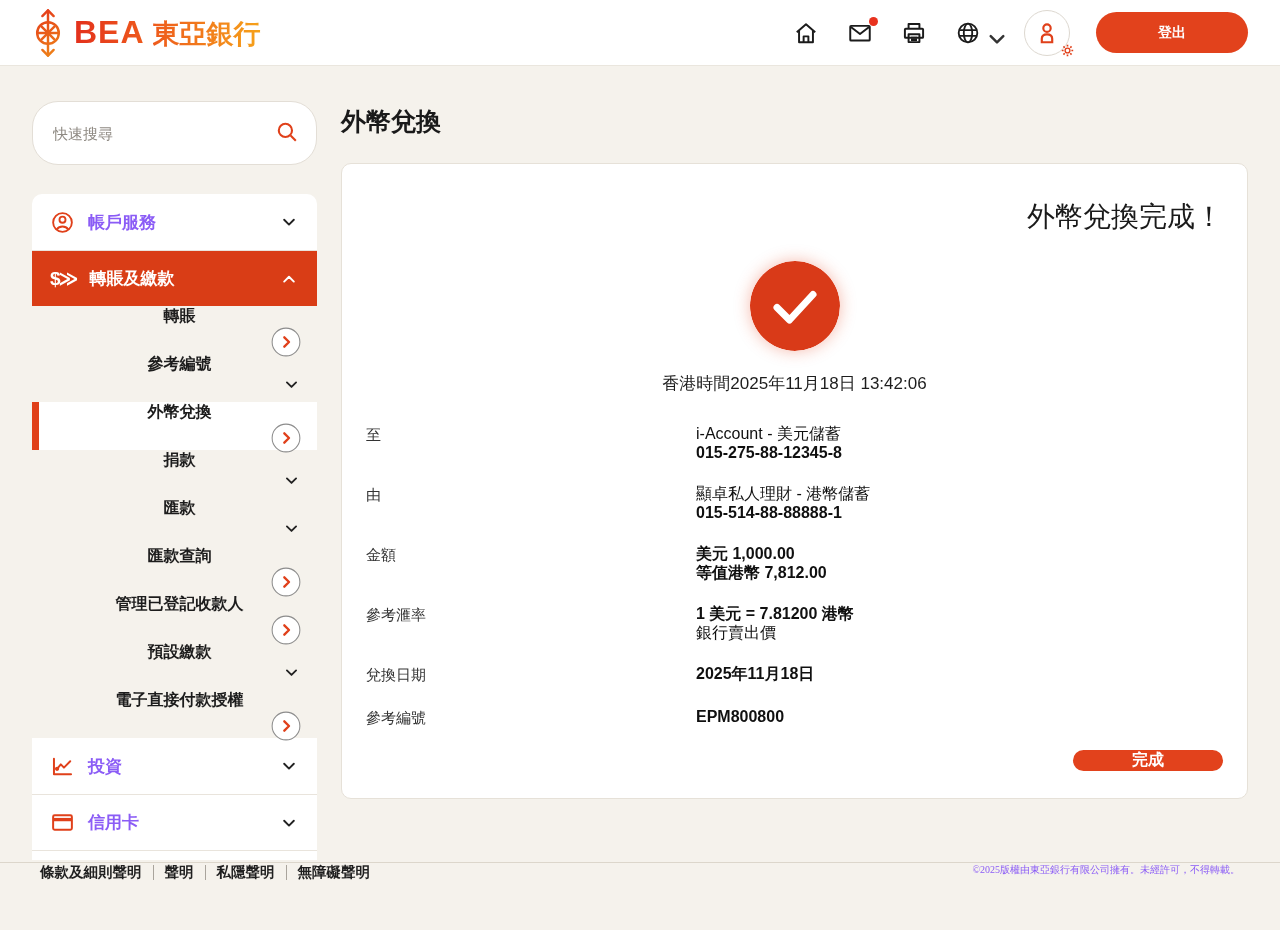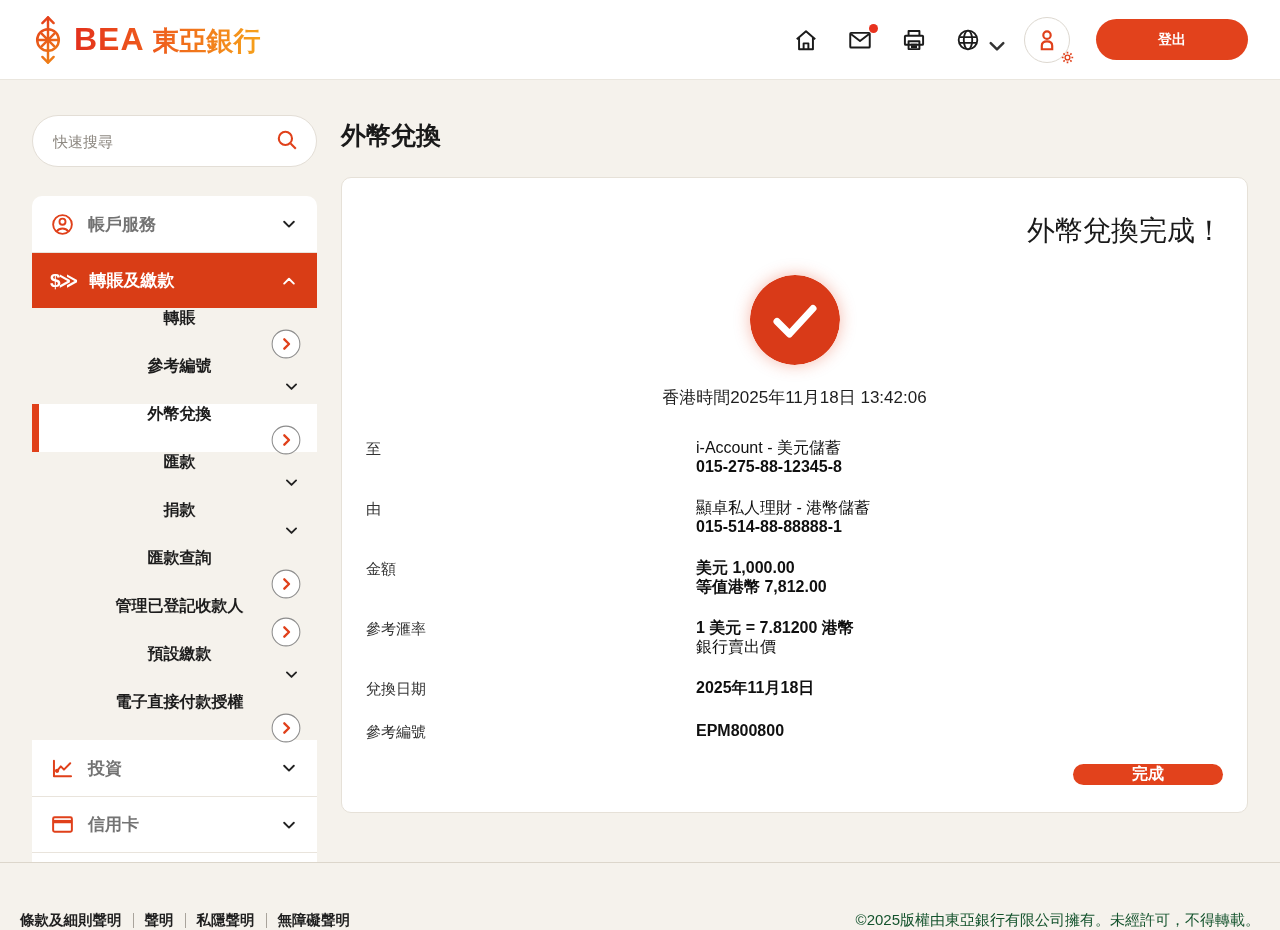--- a/index.html
+++ b/index.html
@@ -3,21 +3,21 @@
 <meta charset="utf-8">
 <style>
   * { margin:0; padding:0; box-sizing:border-box; }
   html,body { width:1280px; height:930px; }
   body {
     font-family:"Liberation Sans","DejaVu Sans",sans-serif;
     background:#F5F2EC; color:#1a1a1a; overflow:hidden; position:relative;
   }
   
   .header {
-    height:80px; background:#fff; border-bottom:1px solid #EAE6DE;
+    height:66px; background:#fff; border-bottom:1px solid #EAE6DE;
     display:flex; align-items:center; justify-content:space-between; padding:0 32px;
   }
   .logo { display:flex; align-items:center; gap:10px; cursor:pointer; }
   .logo-emblem { width:32px; height:50px; }
   .logo-text { display:flex; align-items:baseline; gap:8px; }
   .logo-bea {
     font-size:32px; font-weight:700; letter-spacing:1px;
     background:linear-gradient(90deg,#E3301C,#EE5A1C);
     -webkit-background-clip:text; background-clip:text; color:transparent;
   }
@@ -51,34 +51,34 @@
   .logout-btn {
     min-width:152px; height:41px; border:none; border-radius:21px;
     background:#E2421C; color:#fff; font-size:14px; font-weight:700;
     cursor:pointer; font-family:inherit;
   }
   
   .content { display:flex; gap:24px; padding:35px 32px 0; height:782px; }
   
   .sidebar { width:285px; flex:none; }
   .searchbox {
-    height:52px; background:#fff; border:1px solid #E3DED6; border-radius:26px;
+    height:64px; background:#fff; border:1px solid #E3DED6; border-radius:26px;
     display:flex; align-items:center; padding:0 16px 0 20px; margin-bottom:29px;
   }
   .searchbox input {
     flex:1; border:none; outline:none; font-size:15px; color:#333;
     font-family:inherit; background:transparent;
   }
   .searchbox input::placeholder { color:#8f8a83; }
   .search-btn { border:none; background:none; cursor:pointer; color:#E0401A; width:26px; height:26px; padding:0; }
   .search-btn svg { width:24px; height:24px; }
   .menu { border-radius:10px 10px 0 0; overflow:hidden; height:666px; }
   .mi-top {
     height:56px; background:#fff; display:flex; align-items:center; gap:13px;
-    padding:0 18px; font-size:17px; font-weight:700; cursor:pointer; color:#737373;
+    padding:0 18px; font-size:17px; font-weight:700; cursor:pointer; color:#8b5cf6;
   }
   .mi-top + .mi-top, .mi-stub { border-top:1px solid #E9E4DC; }
   .mi-top .mi-icon { width:25px; height:25px; color:#E0401A; flex:none; display:flex; }
   .mi-top .mi-icon svg { width:100%; height:100%; }
   .mi-top .chev { margin-left:auto; width:20px; height:20px; color:#222; }
   .mi-top.active { background:#D93D16; color:#fff; }
   .mi-top.active .mi-icon { color:#fff; font-weight:800; font-size:19px; letter-spacing:-2px;
     width:auto; align-items:center; }
   .mi-top.active .chev { color:#fff; }
   .mi-sub {
@@ -111,28 +111,28 @@
   .detail-value .b { font-weight:700; }
   .done-btn {
     margin-left:auto; margin-top:auto; width:150px; height:40px; border:none;
     border-radius:21px; background:#E2421C; color:#fff; font-size:16px; font-weight:700;
     cursor:pointer; font-family:inherit;
   }
   
   .footer {
     position:absolute; left:0; right:0; bottom:0; height:68px;
     border-top:1px solid #DCD6CB; background:#F5F2EC;
-    display:flex; align-items:flex-end; justify-content:space-between; padding:0 20px;
+    display:flex; align-items:flex-start; justify-content:space-between; padding:0 40px;
   }
   .footer-links { display:flex; align-items:center; }
   .footer-links a {
     font-size:14.5px; font-weight:700; color:#1f1f1f; text-decoration:none; cursor:pointer;
   }
   .footer-links .sep { width:1px; height:15px; background:#a9a49c; margin:0 11px; }
-  .copyright { font-size:15px; color:#14532d; }
+  .copyright { font-size:10px; color:#8b5cf6;font-family:Liberation Serif, serif; }
 </style>
 </head>
 <body>
 
 <div class="header">
   <div class="logo">
     <svg class="logo-emblem" viewBox="0 0 34 52" fill="none">
       <defs>
         <linearGradient id="lg" x1="0" y1="0" x2="34" y2="52" gradientUnits="userSpaceOnUse">
           <stop offset="0" stop-color="#E3301C"></stop>
@@ -264,29 +264,29 @@
         <div class="mi-sub active">
           <span>外幣兌換</span>
           <span class="right circ">
             <svg viewBox="0 0 32 32">
               <circle cx="16" cy="16" r="14.8" fill="#fff" stroke="#8c8c8c" stroke-width="1.1"></circle>
               <path d="m14.2 11 5 5-5 5" fill="none" stroke="#E0401A" stroke-width="2.5" stroke-linecap="round" stroke-linejoin="round"></path>
             </svg>
           </span>
         </div>
         <div class="mi-sub">
-          <span>匯款</span>
+          <span>捐款</span>
           <span class="right chev">
             <svg viewBox="0 0 24 24" fill="none" stroke="currentColor" stroke-width="2.3" stroke-linecap="round" stroke-linejoin="round">
               <path d="m6.2 9.3 5.8 5.8 5.8-5.8"></path>
             </svg>
           </span>
         </div>
         <div class="mi-sub">
-          <span>捐款</span>
+          <span>匯款</span>
           <span class="right chev">
             <svg viewBox="0 0 24 24" fill="none" stroke="currentColor" stroke-width="2.3" stroke-linecap="round" stroke-linejoin="round">
               <path d="m6.2 9.3 5.8 5.8 5.8-5.8"></path>
             </svg>
           </span>
         </div>
         <div class="mi-sub">
           <span>匯款查詢</span>
           <span class="right circ">
             <svg viewBox="0 0 32 32">

